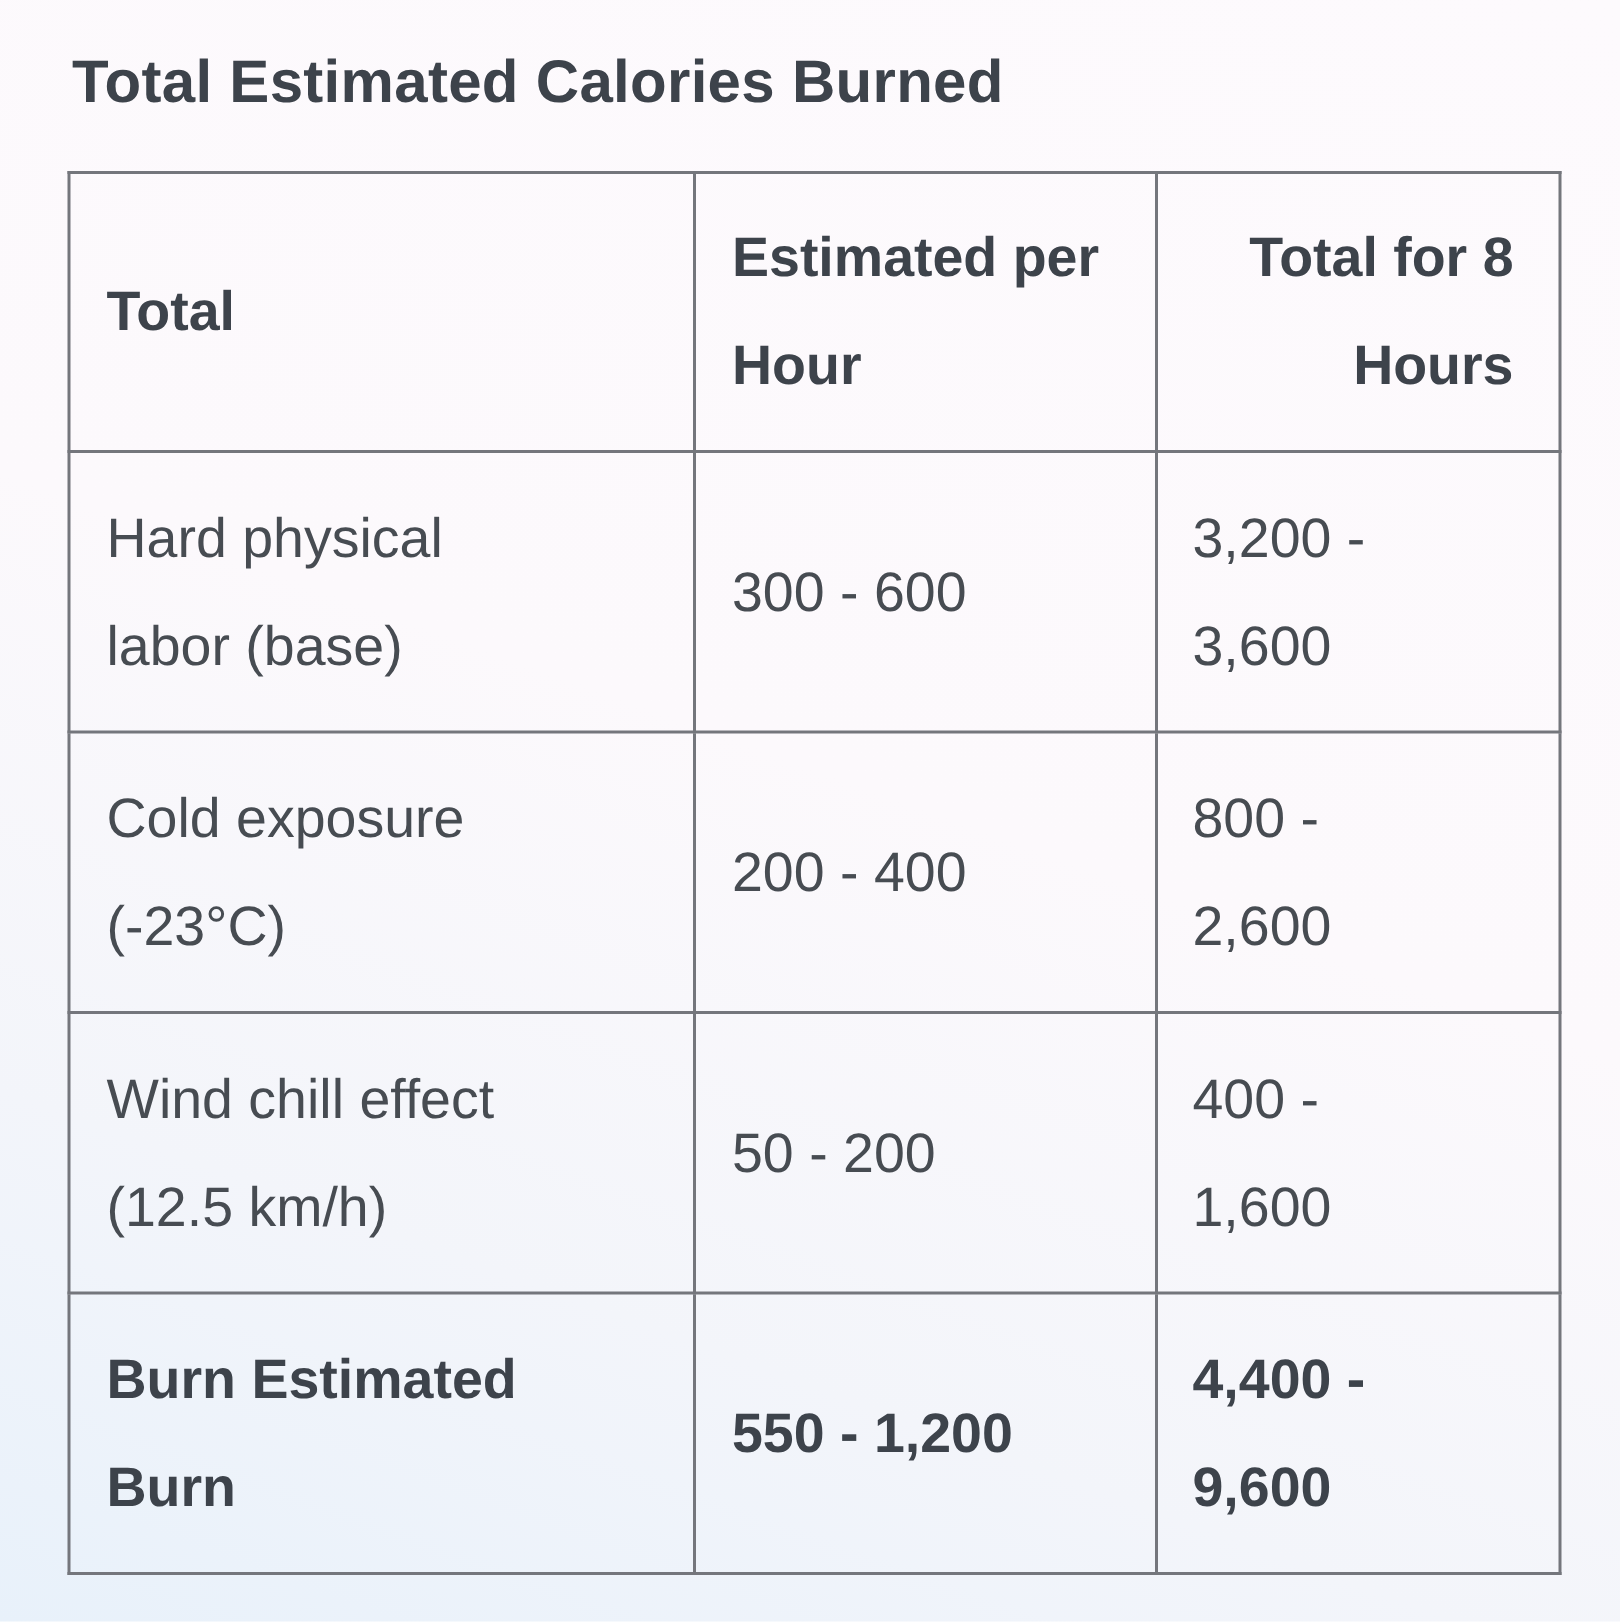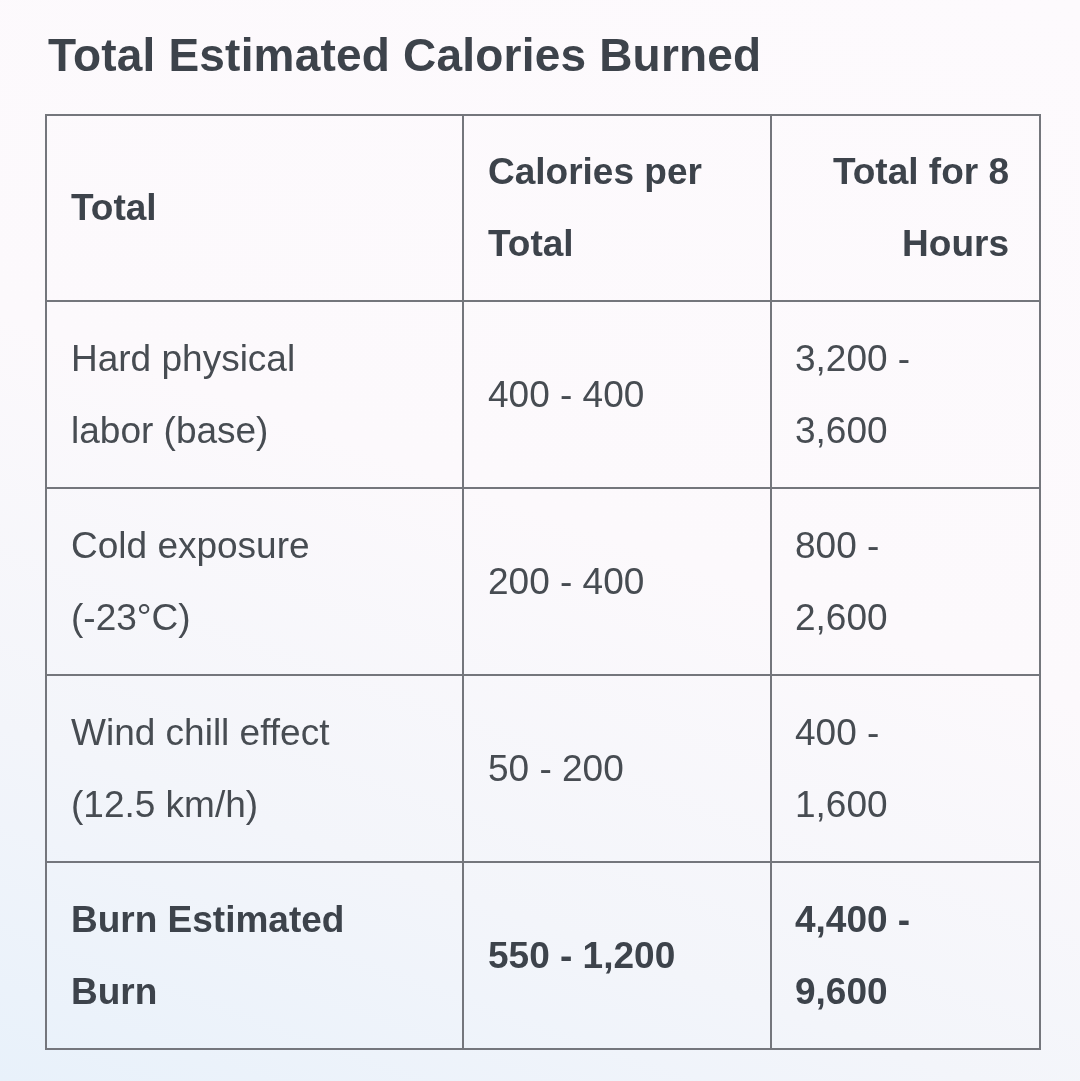--- a/index.html
+++ b/index.html
@@ -11,21 +11,21 @@
     height: 1081px;
     overflow: hidden;
     background: linear-gradient(200deg, #fdfafd 0%, #fcf9fc 48%, #f3f5fa 76%, #e8f1fa 100%);
     font-family: "Liberation Sans", sans-serif;
   }
   .page {
     padding: 33px 0 0 45px;
   }
   .page-title {
     margin: 0 0 0 3px;
-    font-size: 46px;
+    font-size: 40px;
     line-height: 44px;
     font-weight: 700;
     color: #3d434b;
     letter-spacing: 0.2px;
   }
   table.calories-table {
     border-collapse: collapse;
     table-layout: fixed;
     margin-top: 37px;
   }
@@ -69,28 +69,28 @@
 
   <table class="calories-table">
     <colgroup>
       <col class="c1">
       <col class="c2">
       <col class="c3">
     </colgroup>
     <thead>
       <tr>
         <th>Total</th>
-        <th>Calories per Total</th>
+        <th>Estimated per Hour</th>
         <th>Total for 8 Hours</th>
       </tr>
     </thead>
     <tbody>
       <tr>
         <td>Hard physical labor (base)</td>
-        <td>400 - 400</td>
+        <td>300 - 600</td>
         <td>3,200 - 3,600</td>
       </tr>
       <tr>
         <td>Cold exposure (-23°C)</td>
         <td>200 - 400</td>
         <td>800 - 2,600</td>
       </tr>
       <tr>
         <td>Wind chill effect (12.5 km/h)</td>
         <td>50 - 200</td>

